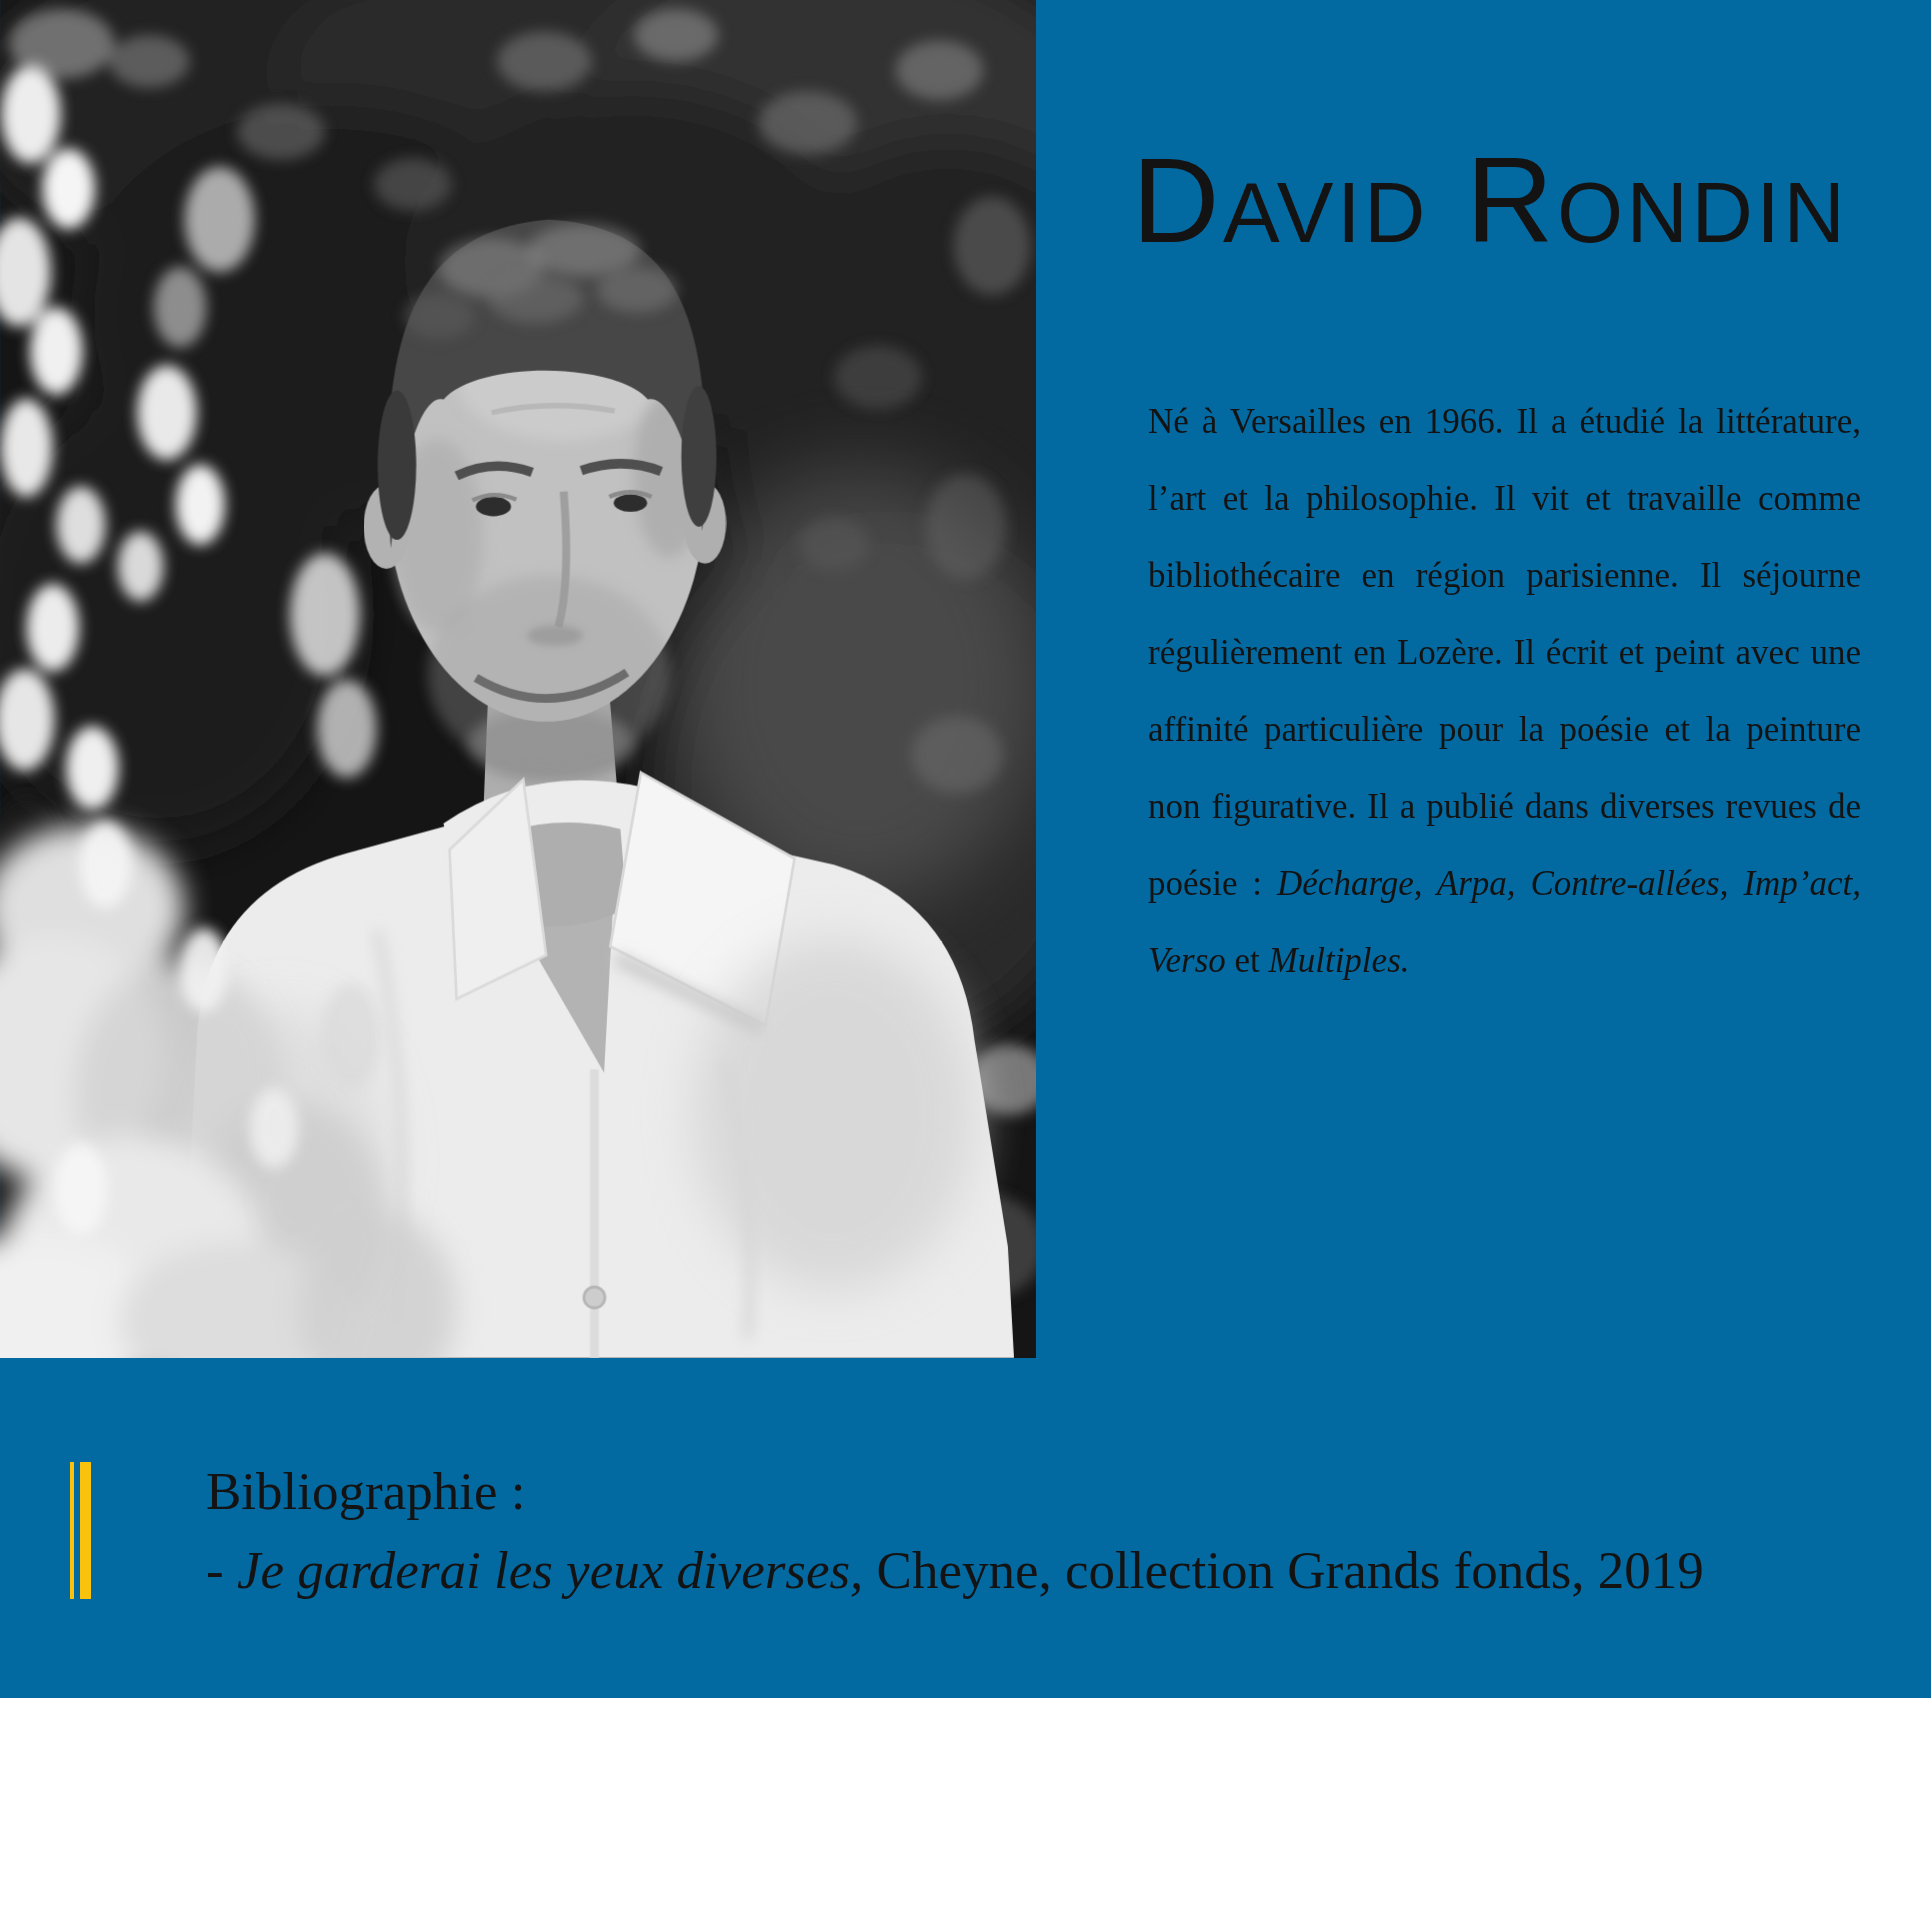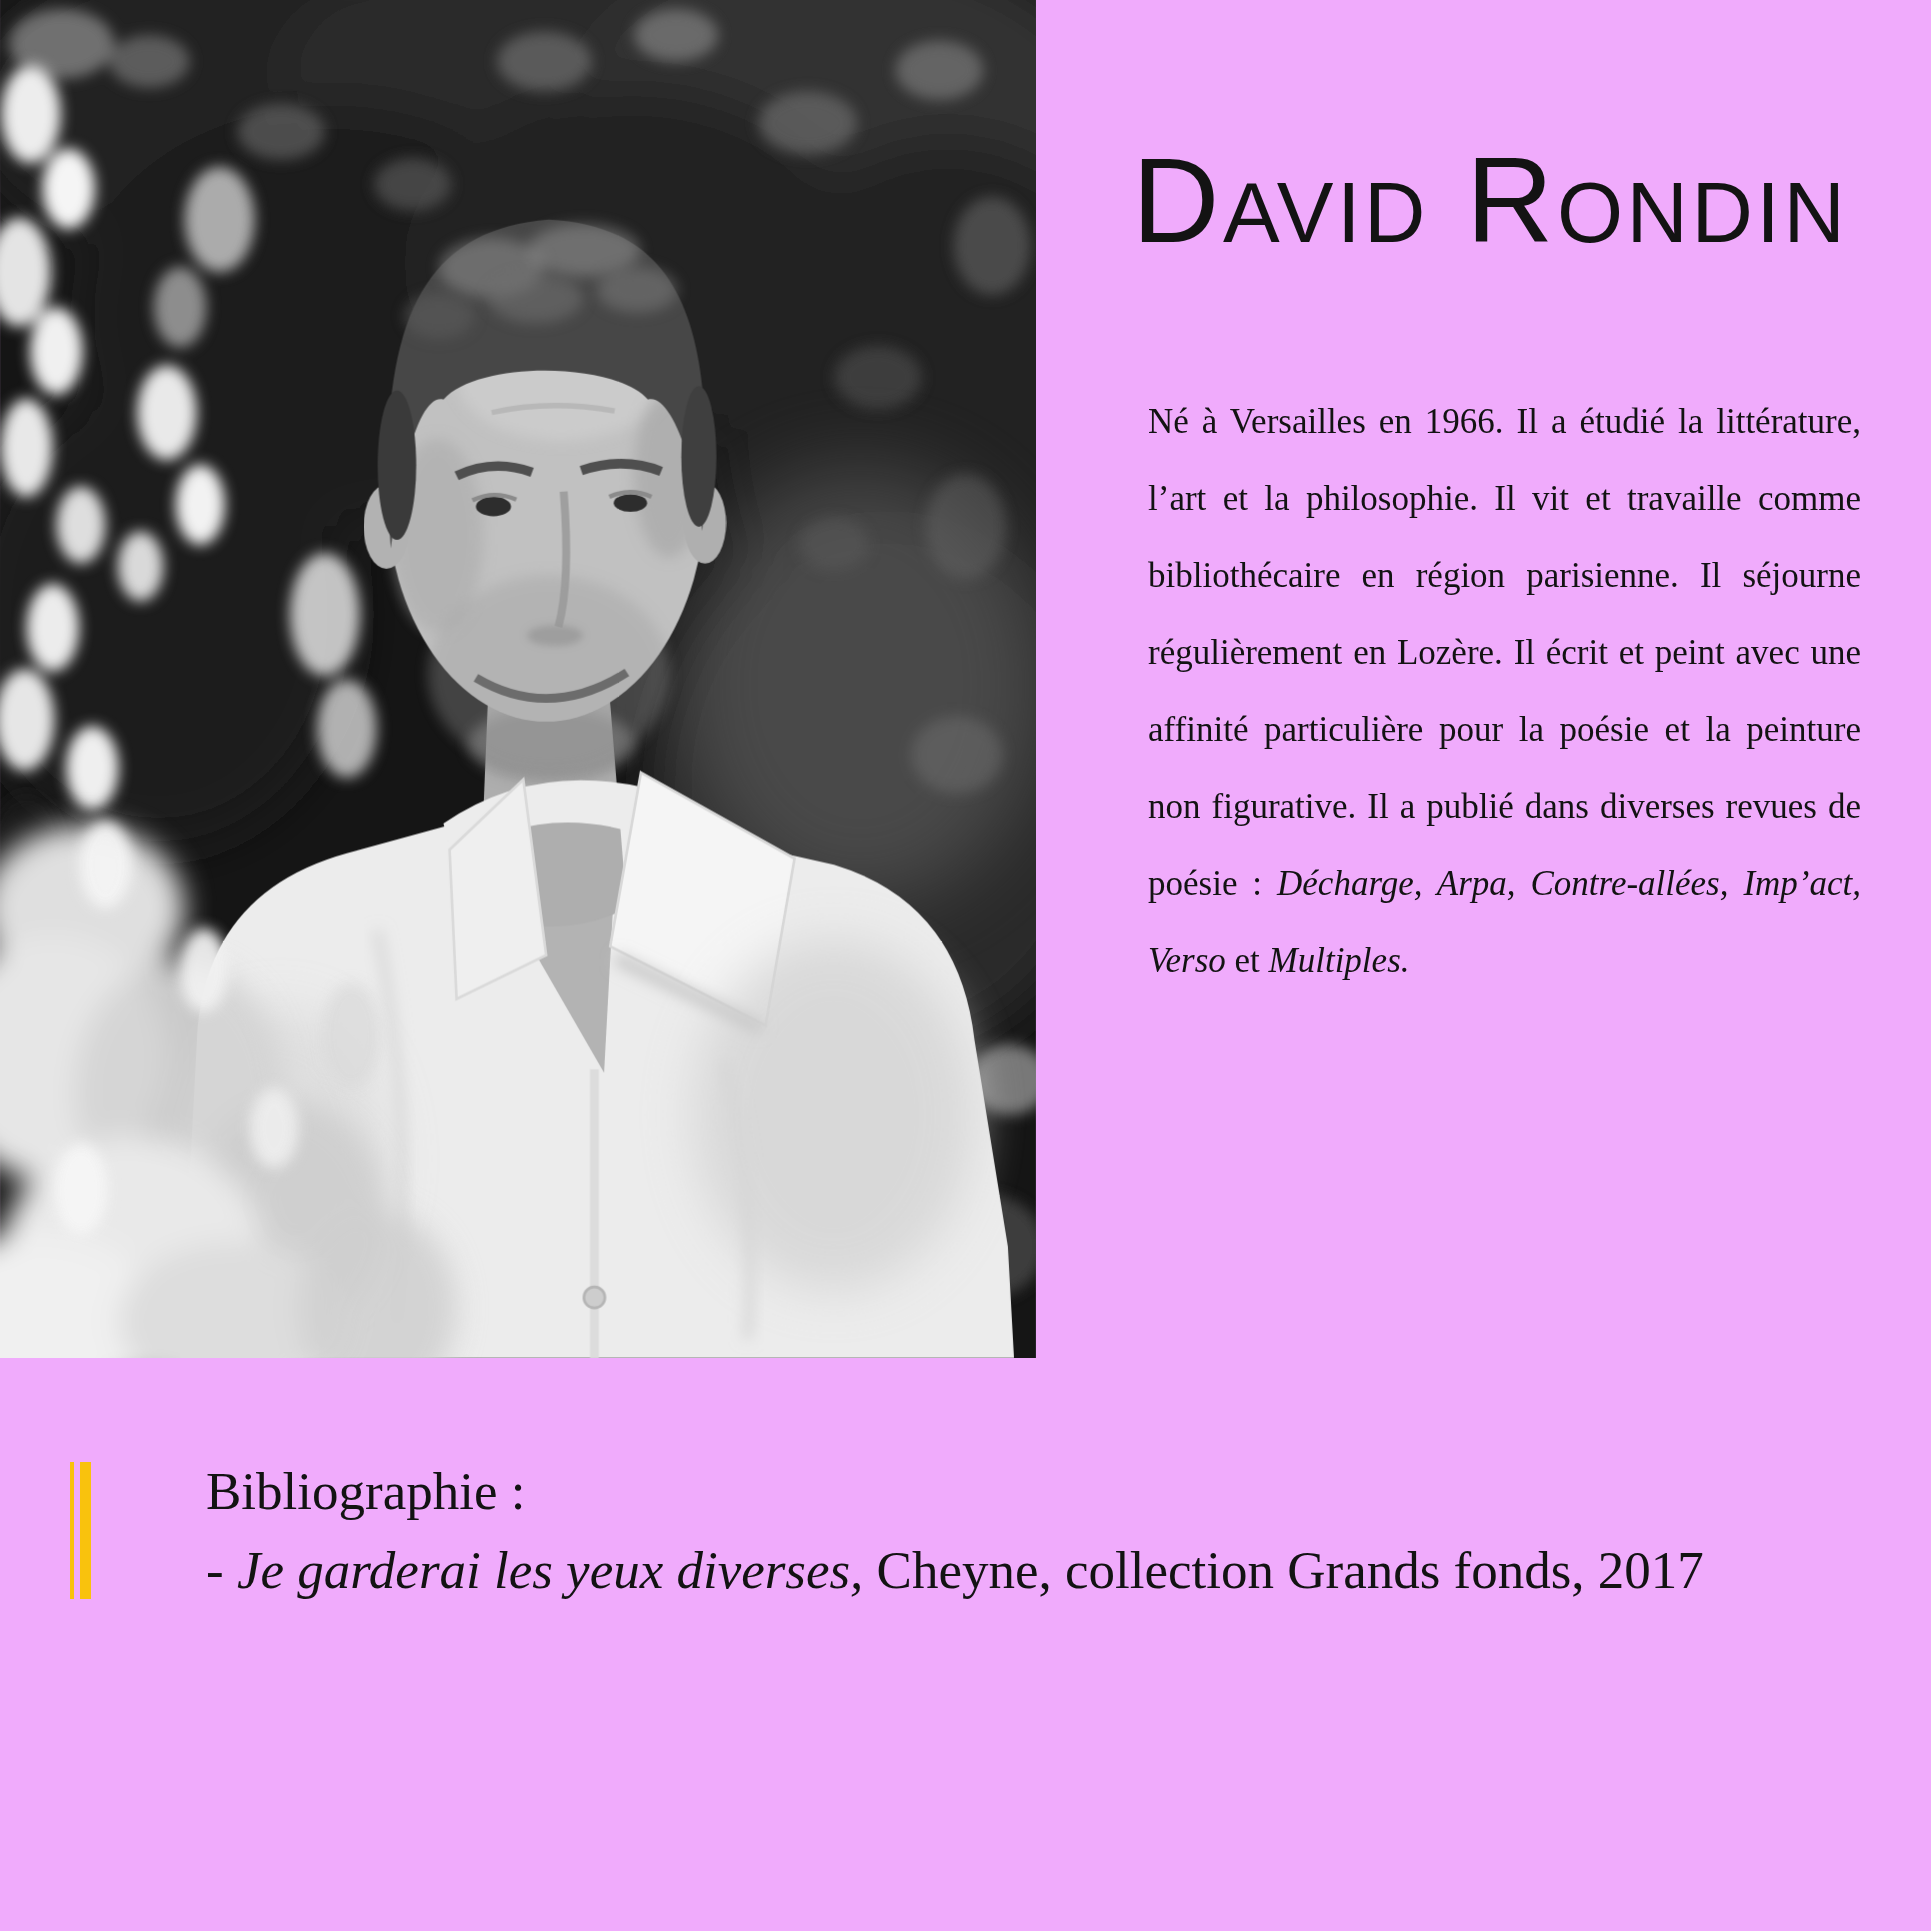--- a/index.html
+++ b/index.html
@@ -1,17 +1,17 @@
 <!DOCTYPE html>
 <html style="font-size:14px"><head>
 <meta charset="utf-8">
 <style>
   html,body{margin:0;padding:0;background:#ffffff;}
   .page{
-    position:relative;width:1931px;height:1931px;background:#f0abfc;
+    position:relative;width:1931px;height:1698px;background:#0369a1;
     overflow:hidden;font-family:"Liberation Serif",serif;color:#161616;
   }
   .photo{position:absolute;left:0;top:0;width:1036px;height:1358px;display:block;}
   .title{
     position:absolute;left:1132px;top:140px;margin:0;
     font-family:"Liberation Sans",sans-serif;font-weight:400;
     font-variant:small-caps;font-size:121px;line-height:1;letter-spacing:3.5px;
     color:#131313;white-space:nowrap;
   }
   .bio{
@@ -189,17 +189,17 @@
 
   <p class="bio"><span>Né à Versailles en 1966. Il a étudié la littérature, l’art et la philosophie. Il vit et travaille comme bibliothécaire en région parisienne. Il séjourne régulièrement en Lozère. Il écrit et peint avec une affinité particulière pour la poésie et la peinture non figurative. Il a publié dans diverses revues de poésie : </span><span class="it">Décharge, Arpa, Contre-allées, Imp’act, Verso</span><span> et </span><span class="it">Multiples.</span></p>
 
   <div class="accent-bars">
     <div class="bar-thin" style="background: rgb(249, 194, 13);"></div>
     <div class="bar-thick" style="background: rgb(249, 194, 13);"></div>
   </div>
 
   <div class="biblio">
     <div class="biblio-heading">Bibliographie :</div>
-    <div class="biblio-entry"><span class="it">- Je garderai les yeux diverses,</span><span> Cheyne, collection Grands fonds, 2017</span></div>
+    <div class="biblio-entry"><span class="it">- Je garderai les yeux diverses,</span><span> Cheyne, collection Grands fonds, 2019</span></div>
   </div>
 
 </div>
 
 
 </body></html>

